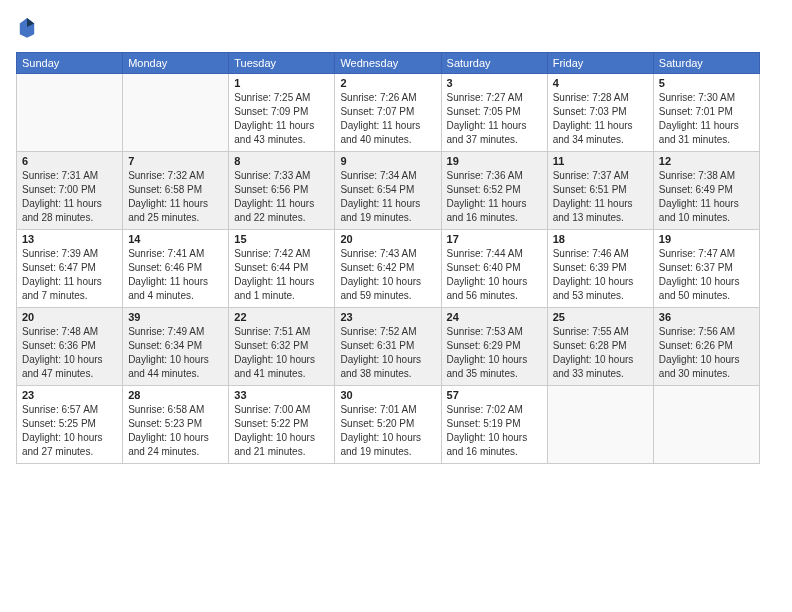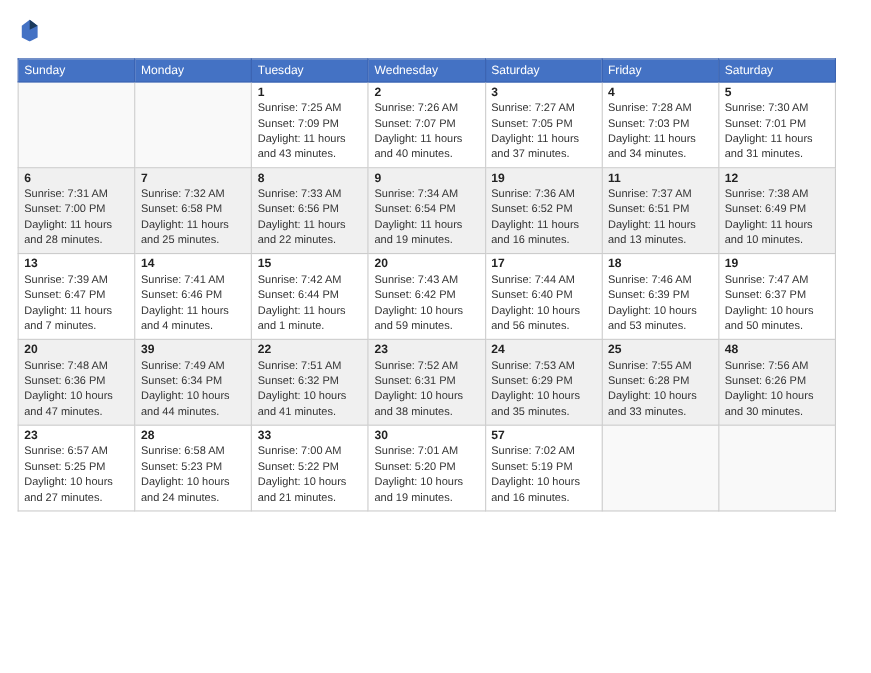--- a/index.html
+++ b/index.html
@@ -223,21 +223,21 @@
           </td>
           <td>
             <span class="day-num">24</span>
             <div class="day-info">Sunrise: 7:53 AM<br>Sunset: 6:29 PM<br>Daylight: 10 hours and 35 minutes.</div>
           </td>
           <td>
             <span class="day-num">25</span>
             <div class="day-info">Sunrise: 7:55 AM<br>Sunset: 6:28 PM<br>Daylight: 10 hours and 33 minutes.</div>
           </td>
           <td>
-            <span class="day-num">48</span>
+            <span class="day-num">36</span>
             <div class="day-info">Sunrise: 7:56 AM<br>Sunset: 6:26 PM<br>Daylight: 10 hours and 30 minutes.</div>
           </td>
         </tr>
         <tr>
           <td>
             <span class="day-num">23</span>
             <div class="day-info">Sunrise: 6:57 AM<br>Sunset: 5:25 PM<br>Daylight: 10 hours and 27 minutes.</div>
           </td>
           <td>
             <span class="day-num">28</span>

